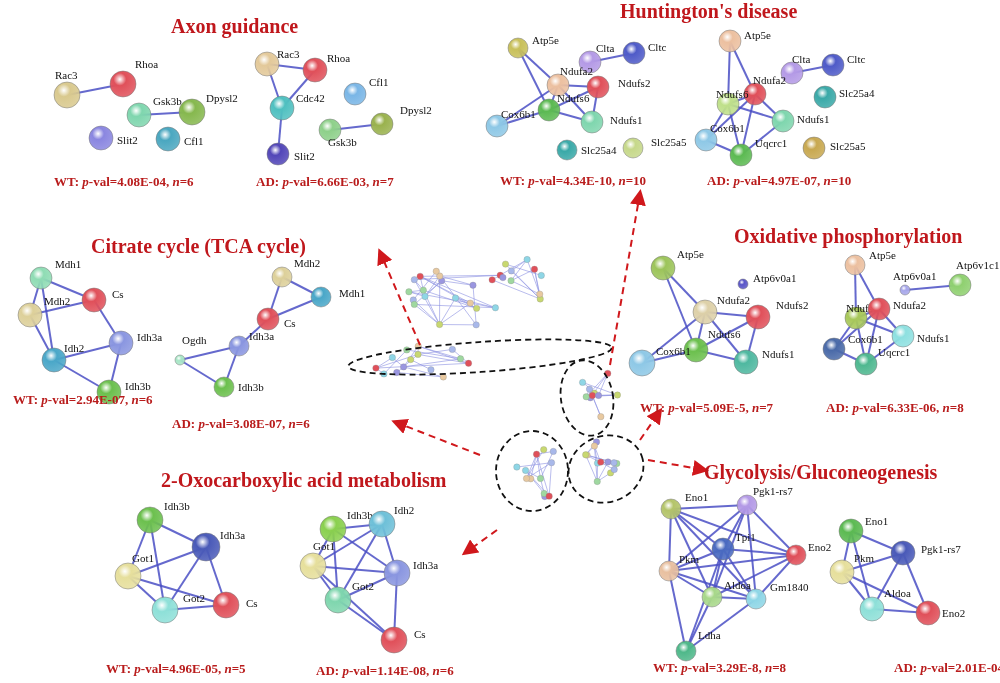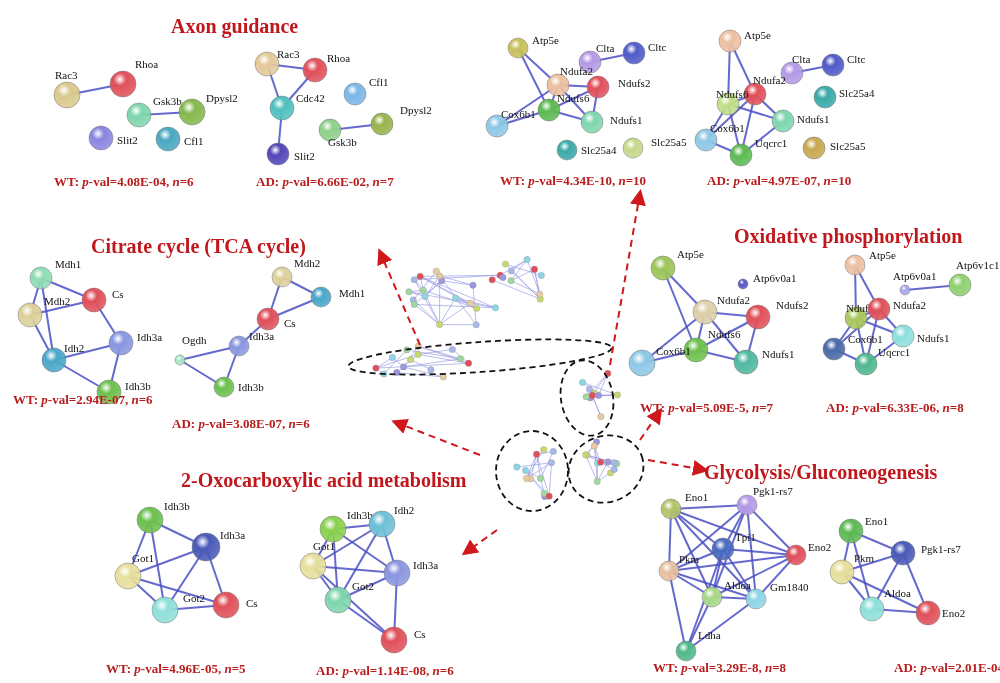--- a/index.html
+++ b/index.html
@@ -952,31 +952,32 @@
         <text x="854" y="562" font-size="11" fill="#111">Pkm</text>
         <circle cx="872" cy="609" r="12" fill="url(#g82)" stroke="#777" stroke-width="0.5"></circle>
         <text x="884" y="597" font-size="11" fill="#111">Aldoa</text>
         <circle cx="928" cy="613" r="12" fill="url(#g83)" stroke="#777" stroke-width="0.5"></circle>
         <text x="942" y="617" font-size="11" fill="#111">Eno2</text>
       </g>
     </svg>
 
   
   <div class="title" style="left:171px;top:15px;">Axon guidance</div>
+  <div class="title" style="left:620px;top:0px;">Huntington's disease</div>
   <div class="title" style="left:734px;top:225px;">Oxidative phosphorylation</div>
   <div class="title" style="left:91px;top:235px;">Citrate cycle (TCA cycle)</div>
-  <div class="title" style="left:161px;top:469px;margin-left:20px;">2-Oxocarboxylic acid metabolism</div>
+  <div class="title" style="left:161px;top:469px;">2-Oxocarboxylic acid metabolism</div>
   <div class="title" style="left:704px;top:461px;">Glycolysis/Gluconeogenesis</div>
 
   
   <div class="stat" style="left:54px;top:174px;">
     <span>WT</span>: <i>p</i><span>-val=</span><span>4.08E-04</span>, <i>n</i>=<span>6</span>
   </div>
   <div class="stat" style="left:256px;top:174px;">
-    <span>AD</span>: <i>p</i><span>-val=</span><span>6.66E-02</span>, <i>n</i>=<span>7</span>
+    <span>AD</span>: <i>p</i><span>-val=</span><span>6.66E-03</span>, <i>n</i>=<span>7</span>
   </div>
   <div class="stat" style="left:500px;top:173px;">
     <span>WT</span>: <i>p</i><span>-val=</span><span>4.34E-10</span>, <i>n</i>=<span>10</span>
   </div>
   <div class="stat" style="left:707px;top:173px;text-align:right;">
     <span>AD</span>: <i>p</i><span>-val=</span><span>4.97E-07</span>, <i>n</i>=<span>10</span>
   </div>
   <div class="stat" style="left:13px;top:392px;">
     <span>WT</span>: <i>p</i><span>-val=</span><span>2.94E-07</span>, <i>n</i>=<span>6</span>
   </div>

